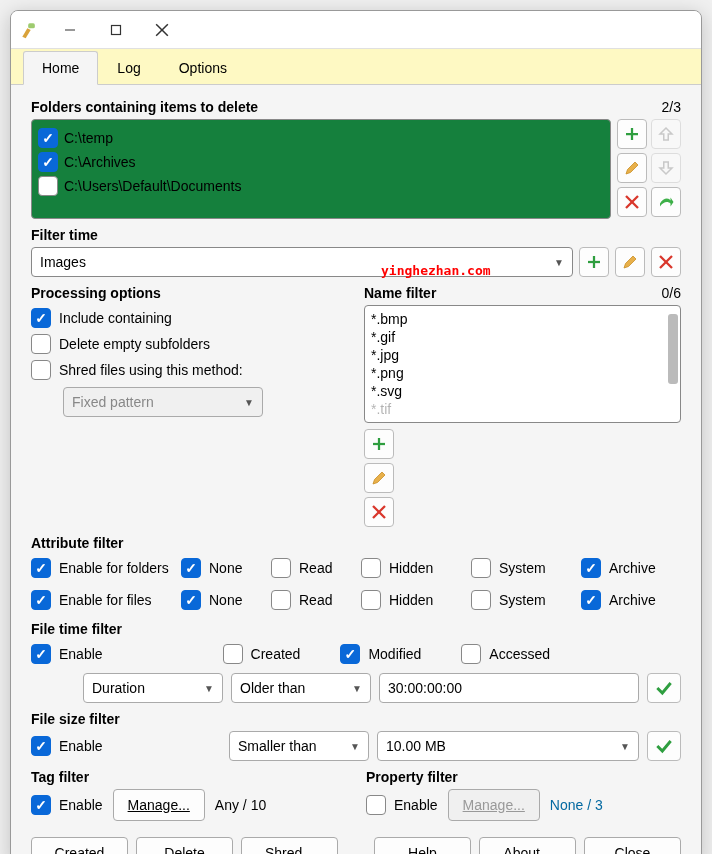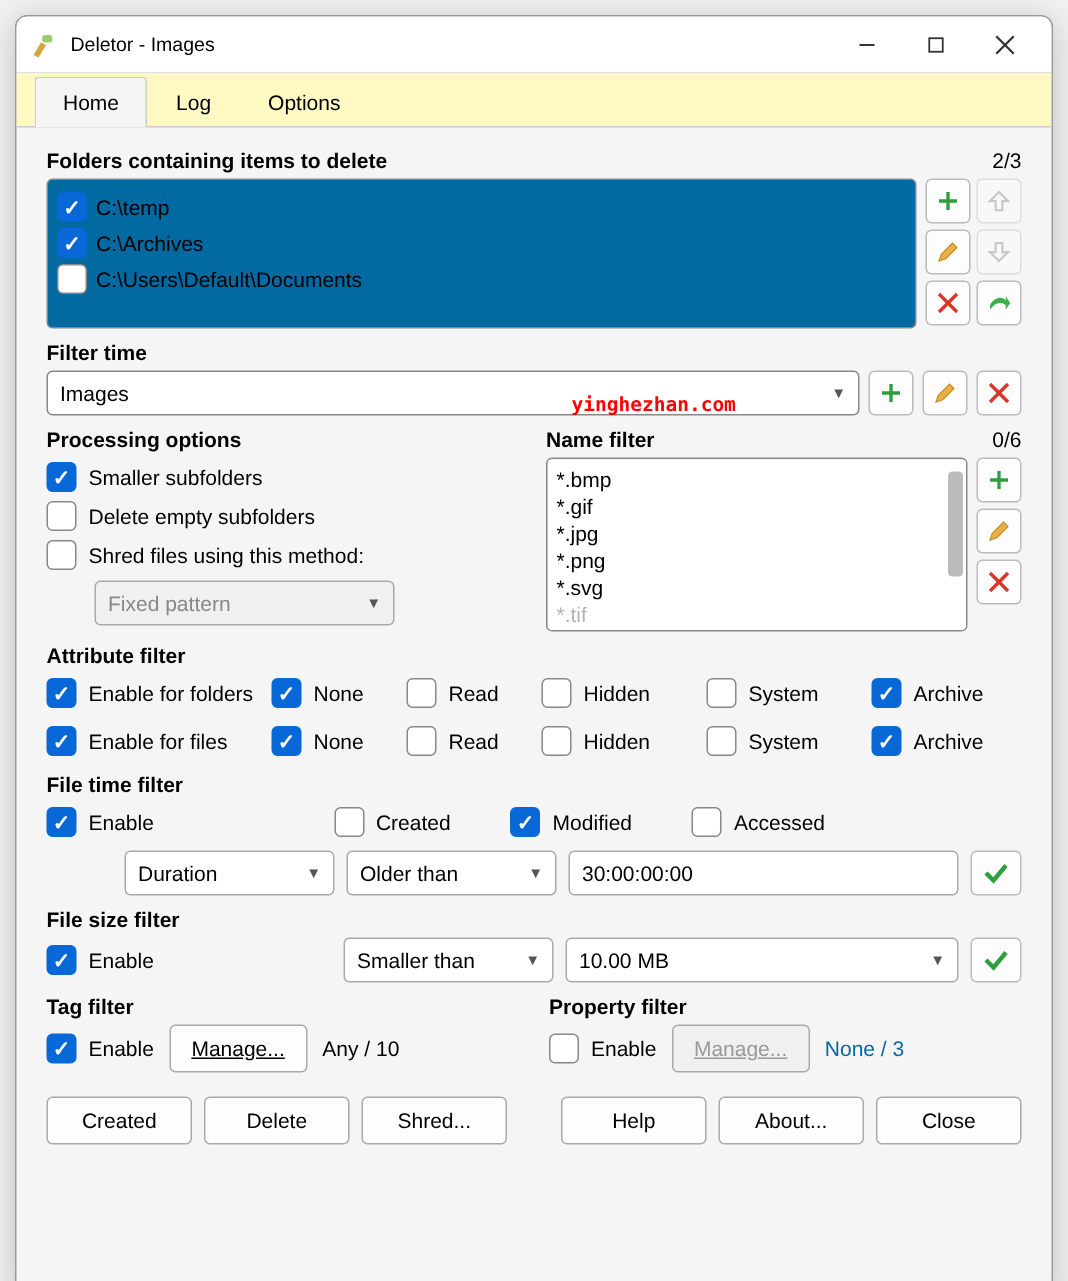--- a/index.html
+++ b/index.html
@@ -9,38 +9,38 @@
 .titlebar .app-icon { width: 20px; height: 20px; margin-right: 8px; }
 .titlebar .title { flex: 1; font-size: 13px; }
 .titlebar .win-btn { width: 46px; height: 30px; display: flex; align-items: center; justify-content: center; cursor: pointer; }
 .tabbar { height: 36px; background: #fef9c3; display: flex; align-items: flex-end; padding: 0 12px; border-bottom: 1px solid #ccc; }
 .tab { padding: 8px 18px; font-size: 14px; cursor: pointer; border: 1px solid transparent; position: relative; top: 1px; }
 .tab.active { background: #f5f5f5; border: 1px solid #ccc; border-bottom: 1px solid #f5f5f5; border-radius: 3px 3px 0 0; }
 .content { flex: 1; padding: 14px 20px 10px 20px; overflow: hidden; display: flex; flex-direction: column; gap: 8px; }
 .section-header { display: flex; justify-content: space-between; font-size: 14px; font-weight: 700; margin-bottom: 4px; }
 .counter { font-weight: 400; }
 .folders-row { display: flex; gap: 6px; }
-.folders-box { flex: 1; background: #0369a1; border: 1px solid #888; border-radius: 4px; padding: 6px; height: 100px; overflow-y: auto; }
+.folders-box { flex: 1; background: #15803d; border: 1px solid #888; border-radius: 4px; padding: 6px; height: 100px; overflow-y: auto; }
 .folder-item { display: flex; align-items: center; gap: 6px; padding: 2px 0; font-size: 14px; }
 .side-btns { display: flex; flex-direction: column; gap: 4px; }
 .side-btns .col2 { display: flex; gap: 4px; }
 .icon-btn { width: 30px; height: 30px; border: 1px solid #bbb; border-radius: 4px; background: #fdfdfd; display: flex; align-items: center; justify-content: center; cursor: pointer; }
 .icon-btn.disabled { opacity: 0.4; cursor: default; }
 .icon-btn svg { width: 18px; height: 18px; }
 .filterpack-row { display: flex; gap: 6px; align-items: center; }
 .select-wide { flex: 1; height: 30px; border: 1px solid #888; border-radius: 4px; background: #fff; padding: 0 8px; font-size: 14px; appearance: none; position: relative; display: flex; align-items: center; justify-content: space-between; }
 .chev { font-size: 10px; color: #555; }
 .two-col { display: flex; gap: 16px; }
 .col-l { flex: 1; }
 .col-r { flex: 1; }
 .checkbox-row { display: flex; align-items: center; gap: 8px; font-size: 14px; padding: 3px 0; }
 .cb { width: 20px; height: 20px; border: 1.5px solid #888; border-radius: 4px; background: #fff; display: inline-flex; align-items: center; justify-content: center; cursor: pointer; flex-shrink: 0; }
 .cb.checked { background: #0968d8; border-color: #0968d8; }
 .cb.checked::after { content: "✓"; color: #fff; font-size: 14px; font-weight: bold; }
-.names-row { display: flex; gap: 6px; }
+.names-row { display: flex; gap: 6px; flex-direction: column; }
 .names-box { flex: 1; background: #fff; border: 1px solid #888; border-radius: 4px; padding: 4px 6px; height: 116px; overflow-y: auto; font-size: 14px; position: relative; }
 .names-box .scrollthumb { position: absolute; right: 2px; top: 8px; width: 10px; height: 70px; background: #bbb; border-radius: 3px; }
 .name-item { padding: 1px 0; }
 .attr-grid { display: grid; grid-template-columns: 1.4fr 0.8fr 0.8fr 1fr 1fr 1fr; gap: 6px 10px; }
 .select-small { height: 30px; border: 1px solid #aaa; border-radius: 4px; background: #fff; padding: 0 8px; font-size: 14px; display: flex; align-items: center; justify-content: space-between; cursor: pointer; }
 .select-small.disabled { background: #f0f0f0; color: #888; }
 .text-input { height: 30px; border: 1px solid #aaa; border-radius: 4px; background: #fff; padding: 0 8px; font-size: 14px; }
 .ft-row { display: flex; gap: 8px; align-items: center; margin-top: 6px; }
 .ok-btn { width: 34px; height: 30px; border-radius: 4px; background: #fdfdfd; border: 1px solid #bbb; display: flex; align-items: center; justify-content: center; cursor: pointer; }
 .ok-btn svg { width: 20px; height: 20px; }
@@ -60,21 +60,20 @@
 
 <div class="window">
 
   <div class="titlebar">
     <span class="app-icon">
       <svg viewBox="0 0 24 24">
           <path d="M4 20 L10 10 L14 12 L8 22 Z" fill="#d9a23a"></path>
           <rect x="11" y="4" width="8" height="6" rx="2" fill="#9ecb6f"></rect>
         </svg>
     </span>
-    <span class="title">Deletor - Images</span>
     <div class="win-btn">
         <svg width="12" height="12" viewBox="0 0 12 12">
           <line x1="1" y1="6" x2="11" y2="6" stroke="#333" stroke-width="1.2"></line>
         </svg>
       </div>
     <div class="win-btn">
         <svg width="12" height="12" viewBox="0 0 12 12">
           <rect x="1.5" y="1.5" width="9" height="9" fill="none" stroke="#333" stroke-width="1.2"></rect>
         </svg>
       </div>
@@ -187,21 +186,21 @@
     </div>
     <span class="wm" style="top:178px; left:370px;">yinghezhan.com</span>
 
     <div class="two-col">
       <div class="col-l">
         <div class="section-header">
             <span>Processing options</span>
           </div>
         <div class="checkbox-row">
             <span class="cb checked"></span>
-            <span>Smaller subfolders</span>
+            <span>Include containing</span>
           </div>
         <div class="checkbox-row">
             <span class="cb"></span>
             <span>Delete empty subfolders</span>
           </div>
         <div class="checkbox-row">
             <span class="cb"></span>
             <span>Shred files using this method:</span>
           </div>
         <div style="padding-left:32px; margin-top:4px;">

